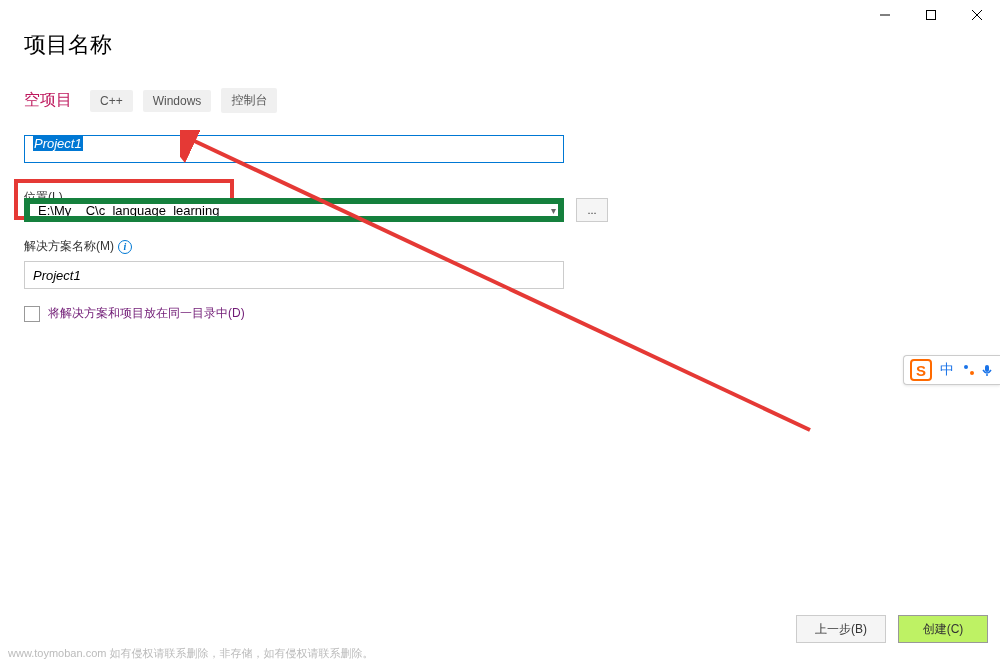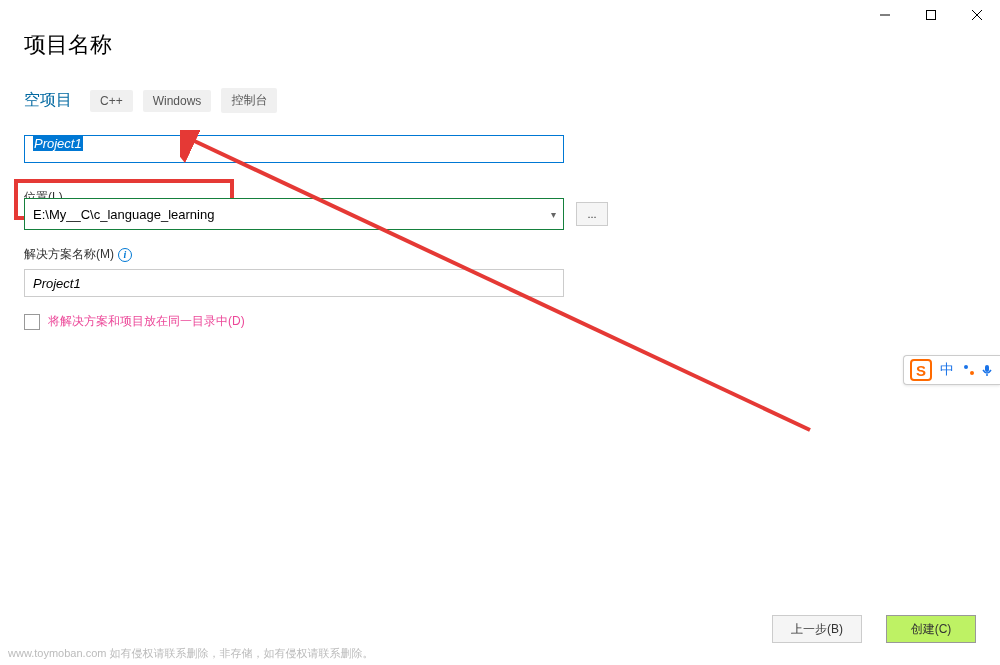--- a/index.html
+++ b/index.html
@@ -48,21 +48,21 @@
       margin-bottom: 28px;
     }
     .subtitle-row {
       display: flex;
       align-items: center;
       gap: 10px;
       margin-bottom: 22px;
     }
     .subtitle {
       font-size: 16px;
-      color: #0369a1;
+      color: #be185d;
       margin-right: 8px;
     }
     .tag {
       background: #f0f0f0;
       padding: 4px 10px;
       font-size: 12px;
       color: #555;
       border-radius: 2px;
     }
     .field-label {
@@ -115,22 +115,22 @@
       align-items: center;
       gap: 12px;
       margin-bottom: 16px;
     }
     .select-wrapper {
       position: relative;
       width: 540px;
     }
     .select-input {
       width: 100%;
-      height: 32px;
-      border: 1px solid #15803d;
+      height: 24px;
+      border: 6px solid #15803d;
       padding: 0 8px;
       font-size: 13px;
       background: #fff;
       appearance: none;
     }
     .select-arrow {
       position: absolute;
       right: 8px;
       top: 50%;
       transform: translateY(-50%);
@@ -159,21 +159,21 @@
     }
     .checkbox {
       width: 16px;
       height: 16px;
       border: 1px solid #999;
       background: #fff;
       cursor: pointer;
     }
     .checkbox-label {
       font-size: 12px;
-      color: #ec4899;
+      color: #701a75;
     }
     .summary-text {
       font-size: 12px;
       color: #333;
     }
     .selected-text {
       background: #0078d4;
       color: #fff;
       padding: 0 1px;
     }
@@ -216,23 +216,23 @@
       font-size: 14px;
     }
     .ime-icons {
       display: flex;
       gap: 4px;
       align-items: center;
     }
     .bottom-bar {
       position: absolute;
       bottom: 22px;
-      right: 24px;
-      display: flex;
-      gap: 24px;
+      right: 12px;
+      display: flex;
+      gap: 12px;
     }
     .action-btn {
       min-width: 90px;
       height: 28px;
       border: 1px solid #ccc;
       background: #f5f5f5;
       font-size: 12px;
       color: #333;
       display: flex;
       align-items: center;

